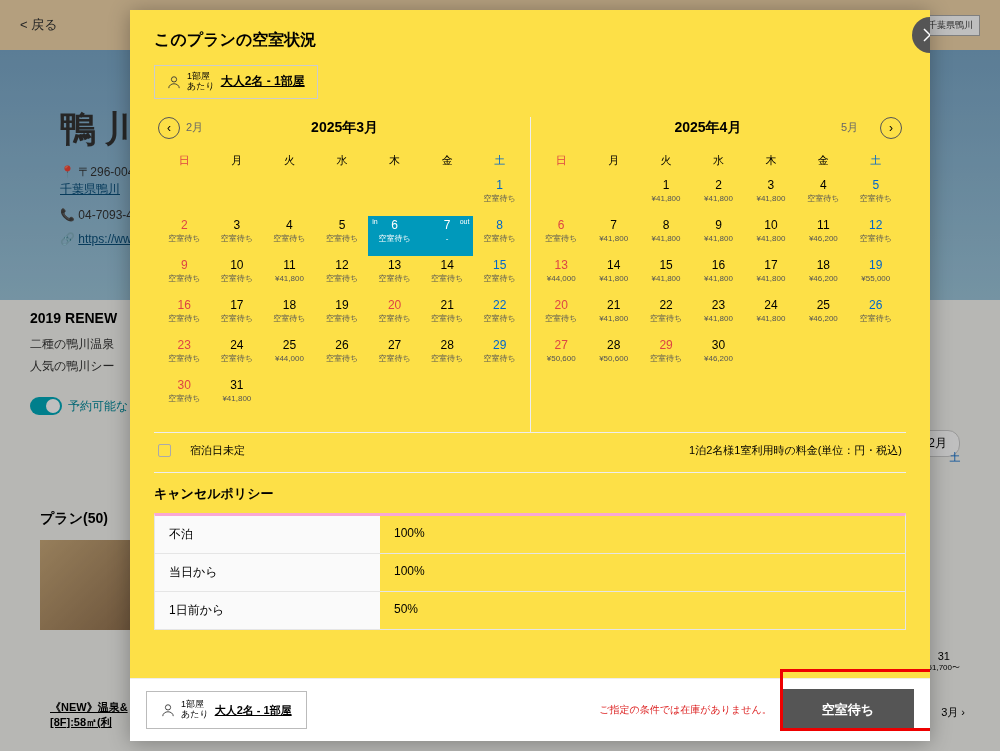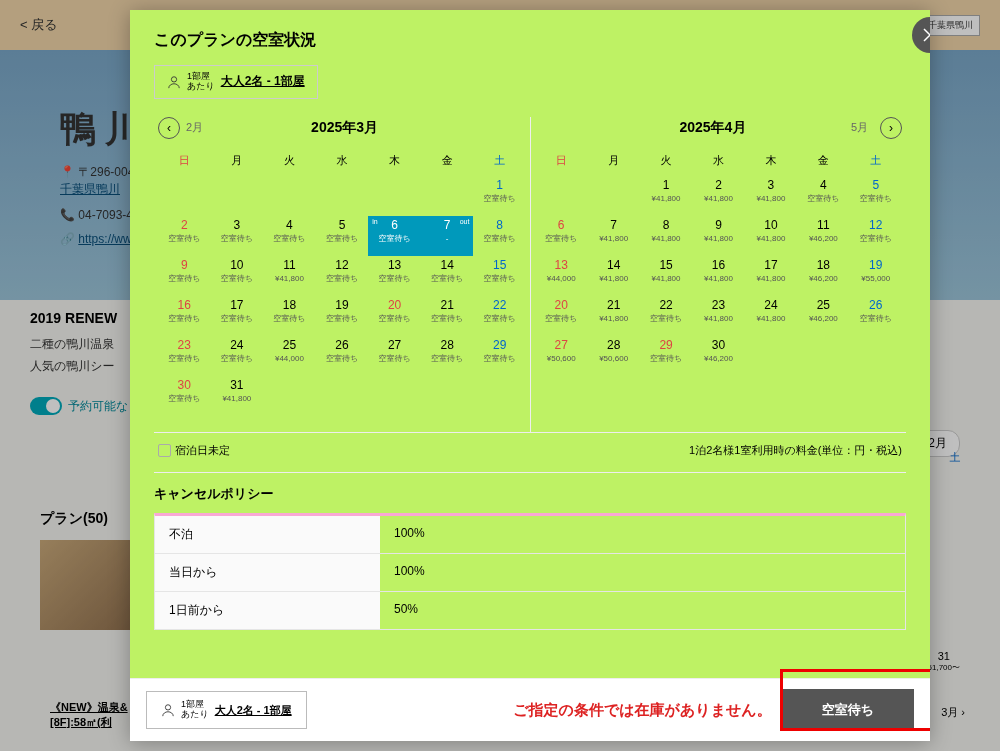--- a/index.html
+++ b/index.html
@@ -26,21 +26,21 @@
 .plan-card{position:absolute;top:540px;left:40px;width:120px;height:90px;background:linear-gradient(135deg,#c9a97a,#8a6a4a);}
 .plan-title{position:absolute;top:700px;left:50px;font-size:11px;text-decoration:underline;font-weight:bold;}
 .side-cal-mini{position:absolute;right:30px;top:450px;font-size:11px;}
 .side-day{display:inline-block;width:30px;text-align:center;color:#999;}
 .side-day.fri{color:#06c;}
 .side-day.sat{color:#06c;}
 .side-31{position:absolute;right:40px;top:650px;font-size:11px;text-align:center;}
 .side-march{position:absolute;right:35px;top:705px;font-size:11px;}
 
 .overlay{position:absolute;top:0;left:0;right:0;bottom:0;background:rgba(0,0,0,0.25);}
-.modal{position:absolute;top:10px;left:130px;width:800px;height:731px;background:#bef264;box-shadow:0 2px 20px rgba(0,0,0,0.3);padding:20px 24px;overflow:hidden;}
+.modal{position:absolute;top:10px;left:130px;width:800px;height:731px;background:#fde047;box-shadow:0 2px 20px rgba(0,0,0,0.3);padding:20px 24px;overflow:hidden;}
 .close-btn{position:absolute;top:25px;right:0px;transform:translate(50%,-50%);width:36px;height:36px;border-radius:50%;background:#555;color:#fff;display:flex;align-items:center;justify-content:center;font-size:18px;cursor:pointer;}
 .modal h2{font-size:16px;margin-bottom:14px;}
 .occ-box{display:inline-flex;align-items:center;border:1px solid #ccc;padding:6px 12px;gap:6px;margin-bottom:18px;}
 .occ-icon{width:14px;height:14px;}
 .occ-label{font-size:9px;line-height:1.1;}
 .occ-val{font-size:12px;font-weight:bold;text-decoration:underline;}
 .cals{display:flex;gap:0;border-bottom:1px solid #eee;}
 .cal{width:50%;padding:0 4px 16px;}
 .cal+.cal{border-left:1px solid #eee;}
 .cal-hdr{display:flex;align-items:center;justify-content:space-between;margin-bottom:10px;}
@@ -57,33 +57,33 @@
 .cell .dinfo{font-size:8px;color:#555;}
 .cell.sun .dnum{color:#d44;}
 .cell.sat .dnum{color:#06c;}
 .cell.hol .dnum{color:#d44;}
 .cell.sel{background:#0099bb;color:#fff;}
 .cell.sel .dnum,.cell.sel .dinfo{color:#fff;}
 .cell .io{font-size:7px;position:absolute;top:2px;}
 .cell .io.in{left:4px;}
 .cell .io.out{right:4px;}
 .under-cal{display:flex;justify-content:space-between;align-items:center;padding:10px 4px 14px;border-bottom:1px solid #eee;font-size:11px;}
-.chk{display:flex;align-items:center;gap:4px;}
+.chk{display:flex;align-items:center;gap:19px;}
 .chk-box{width:13px;height:13px;border:1px solid #aaa;border-radius:2px;}
 .policy{margin-top:12px;}
 .policy h3{font-size:13px;font-weight:bold;margin-bottom:10px;}
 .policy-row{display:flex;border:1px solid #e5e5e5;border-top:none;}
 .policy-row:first-of-type{border-top:3px solid #f9a8d4;}
 .pol-l{width:30%;background:#fafafa;padding:10px 14px;font-size:12px;}
 .pol-r{width:70%;padding:10px 14px;font-size:12px;}
 .footer-bar{position:absolute;bottom:0;left:0;right:0;padding:10px 16px;display:flex;align-items:center;gap:10px;background:#fff;border-top:1px solid #eee;}
 .fbox{border:1px solid #bbb;padding:8px 14px;display:flex;align-items:center;gap:6px;font-size:10px;}
 .fbox .lbl2{font-size:9px;line-height:1.1;}
 .fbox .val2{font-size:11px;font-weight:bold;text-decoration:underline;}
-.err{color:#d22;font-size:15px;margin-left:auto;font-weight:bold;}
+.err{color:#d22;font-size:10px;margin-left:auto;font-weight:normal;}
 .wait-btn{background:#555;color:#fff;padding:12px 40px;font-size:13px;font-weight:bold;border:none;cursor:pointer;}
 .red-frame{position:absolute;bottom:10px;right:-20px;width:170px;height:62px;border:3px solid #e00;pointer-events:none;}
 svg{display:block}
 </style>
 </head>
 <body>
 
 <div class="page-bg"></div>
 
 <div class="topbar">
@@ -211,21 +211,21 @@
           <div class="cell"></div>
           <div class="cell"></div>
           <div class="cell"></div>
           <div class="cell"></div>
         </div>
     </div>
     <div class="cal">
       <div class="cal-hdr">
         <span style="width:40px;"></span>
         <span class="cal-title">2025年4月</span>
-        <div style="display:flex;align-items:center;gap:12px;">
+        <div style="display:flex;align-items:center;gap:22px;">
           <span class="nav-lbl">5月</span>
           <span class="nav-circle">›</span>
         </div>
       </div>
       <div class="wk" id="wk2">
           <span class="sun">日</span>
           <span>月</span>
           <span>火</span>
           <span>水</span>
           <span>木</span>

